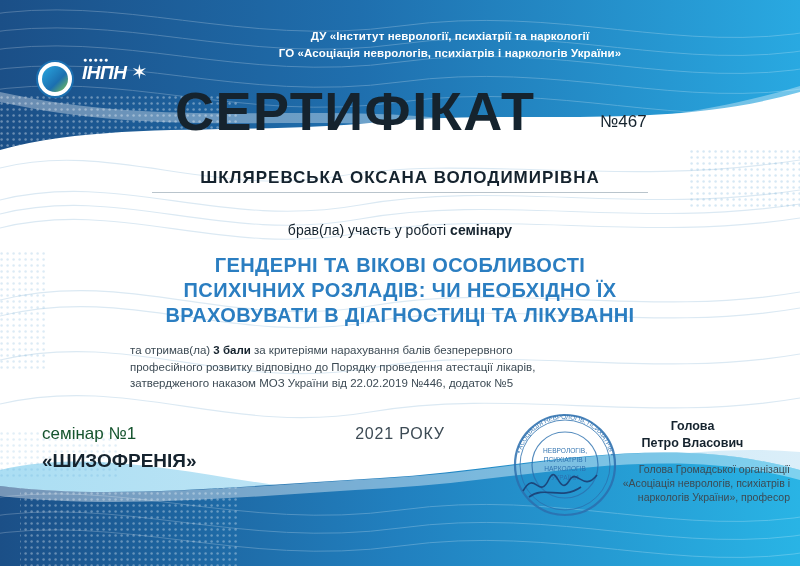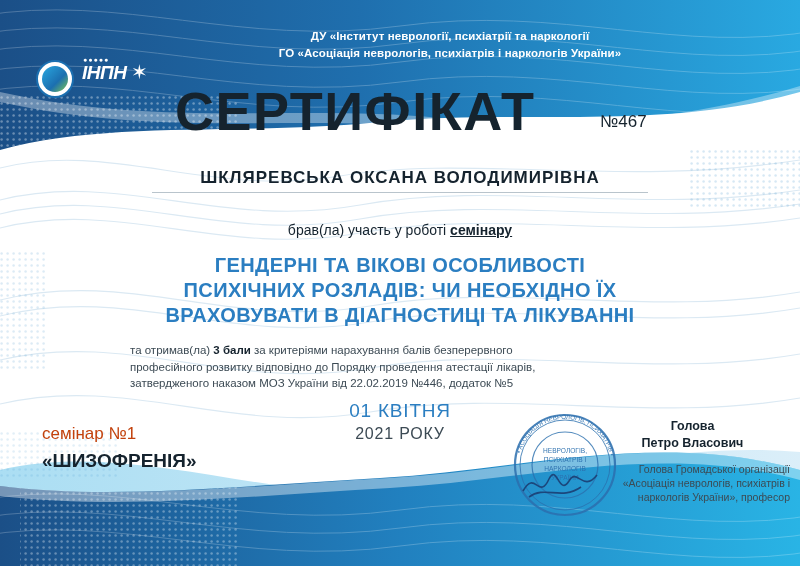--- a/index.html
+++ b/index.html
@@ -154,21 +154,20 @@
     position: absolute;
     top: 222px;
     left: 100px;
     width: 600px;
     text-align: center;
     font-size: 14px;
     color: #15232e;
   }
   .participation b {
     font-weight: bold;
-    text-decoration: underline;
   }
 
   
   .event-title {
     position: absolute;
     top: 253px;
     left: 60px;
     width: 680px;
     text-align: center;
     font-size: 20px;
@@ -214,21 +213,21 @@
     color: #3c4a54;
     letter-spacing: 0.8px;
   }
 
   
   .seminar-line {
     position: absolute;
     top: 424px;
     left: 42px;
     font-size: 17px;
-    color: #c2410c;
+    color: #14532d;
   }
   .seminar-name {
     position: absolute;
     top: 450px;
     left: 42px;
     font-size: 19px;
     font-weight: bold;
     color: #15232e;
   }
 
@@ -377,21 +376,20 @@
     </div>
 
     <div class="points">
       <div>
         <span>та отримав(ла) </span><b>3 бали</b><span> за критеріями нарахування балів безперервного</span>
       </div>
       <div>професійного розвитку відповідно до Порядку проведення атестації лікарів,</div>
       <div>затвердженого наказом МОЗ України від 22.02.2019 №446, додаток №5</div>
     </div>
 
-    <div class="date-main">01 КВІТНЯ</div>
     <div class="date-year">2021 РОКУ</div>
 
     <div class="seminar-line">семінар №1</div>
     <div class="seminar-name">«ШИЗОФРЕНІЯ»</div>
 
     <svg class="stamp" viewBox="0 0 120 120" xmlns="http://www.w3.org/2000/svg">
       <defs>
         <path id="ringPathTop" d="M 60,60 m -46,0 a 46,46 0 1,1 92,0" fill="none"></path>
       </defs>
       <circle cx="60" cy="60" r="50" fill="none" stroke="#2b6fae" stroke-width="2.2" opacity="0.85"></circle>

